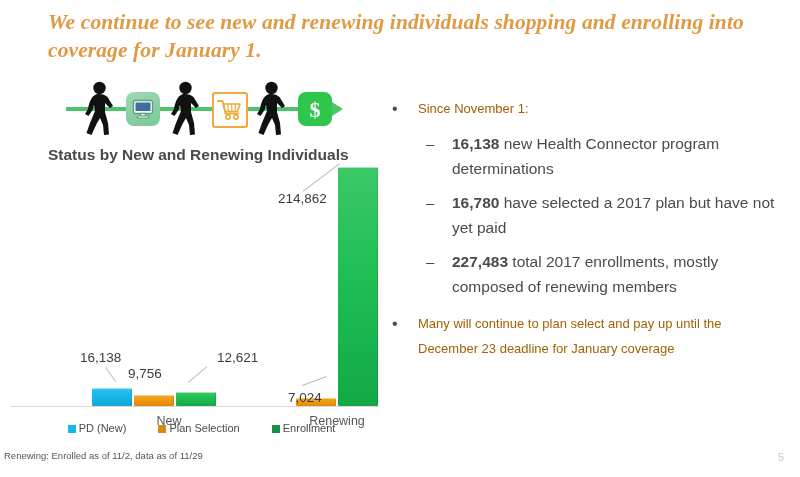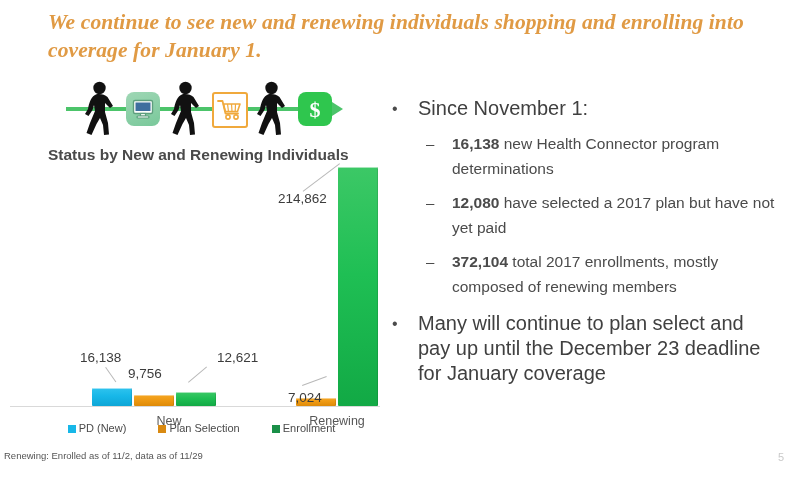--- a/index.html
+++ b/index.html
@@ -221,23 +221,23 @@
   .b-l1 { margin-bottom: 10px; }
   .b-l1 .b-mark {
     width: 26px;
     flex: 0 0 26px;
     font-size: 16px;
     line-height: 25px;
     color: #4b4b4b;
     text-align: left;
   }
   .b-l1 .b-text {
-    font-size: 20px;
+    font-size: 13px;
     line-height: 25px;
-    color: #404040;
+    color: #a16207;
   }
   .b-l2 {
     margin-left: 34px;
     margin-bottom: 9px;
   }
   .b-l2 .b-mark {
     width: 26px;
     flex: 0 0 26px;
     font-size: 15px;
     line-height: 25px;
@@ -361,28 +361,28 @@
     <div class="b-row b-l2">
       <span class="b-mark">–</span>
       <span class="b-text">
         <b>16,138</b><span> new Health Connector program determinations</span>
       </span>
     </div>
 
     <div class="b-row b-l2">
       <span class="b-mark">–</span>
       <span class="b-text">
-        <b>12,080</b><span> have selected a 2017 plan but have not yet paid</span>
+        <b>16,780</b><span> have selected a 2017 plan but have not yet paid</span>
       </span>
     </div>
 
     <div class="b-row b-l2">
       <span class="b-mark">–</span>
       <span class="b-text">
-        <b>372,104</b><span> total 2017 enrollments, mostly composed of renewing members</span>
+        <b>227,483</b><span> total 2017 enrollments, mostly composed of renewing members</span>
       </span>
     </div>
 
     <div class="b-row b-l1" style="margin-top:12px;">
       <span class="b-mark">•</span>
       <span class="b-text" style="max-width:348px;">Many will continue to plan select and pay up until the December 23 deadline for January coverage</span>
     </div>
   </div>
 
   <div class="footnote">

